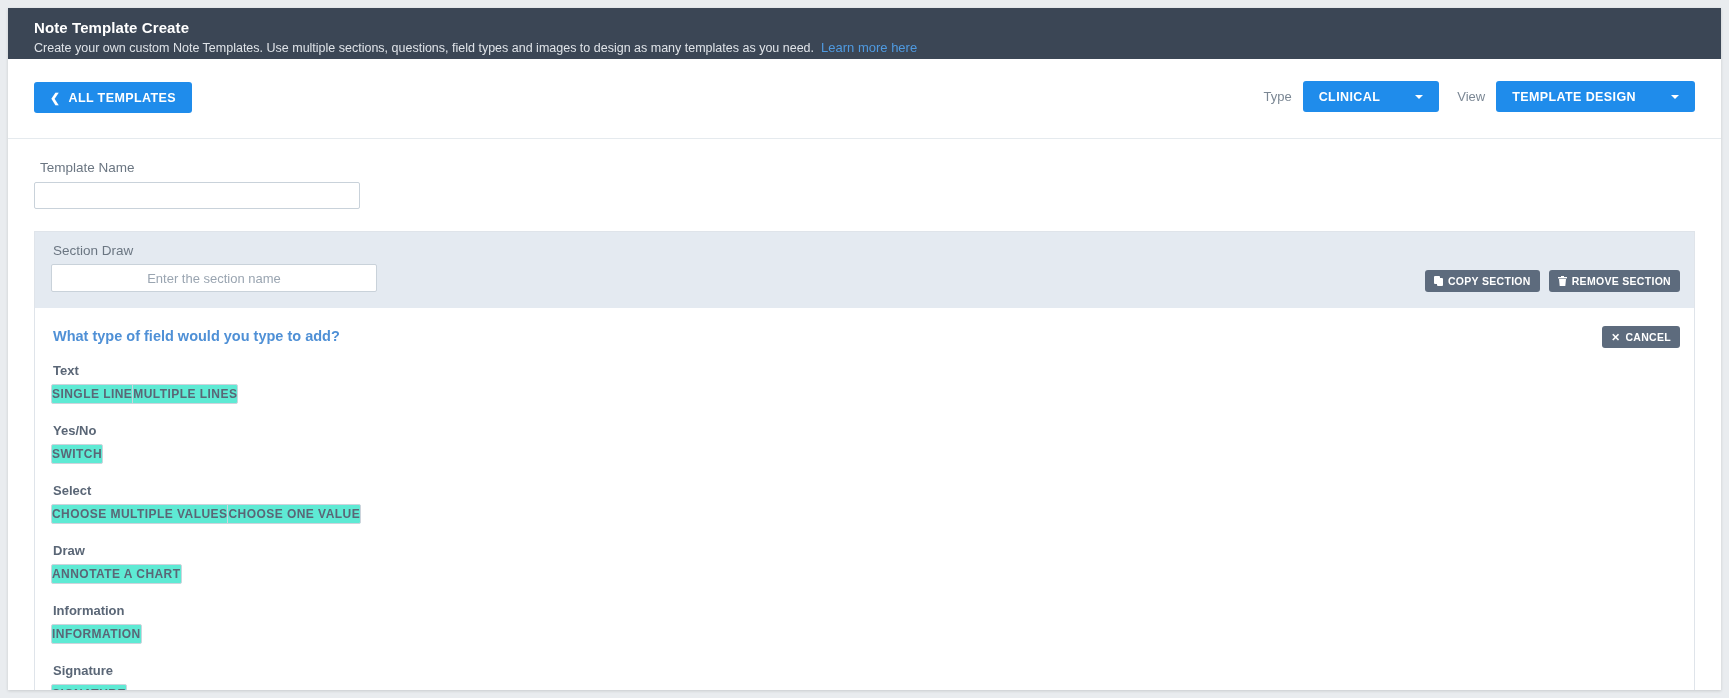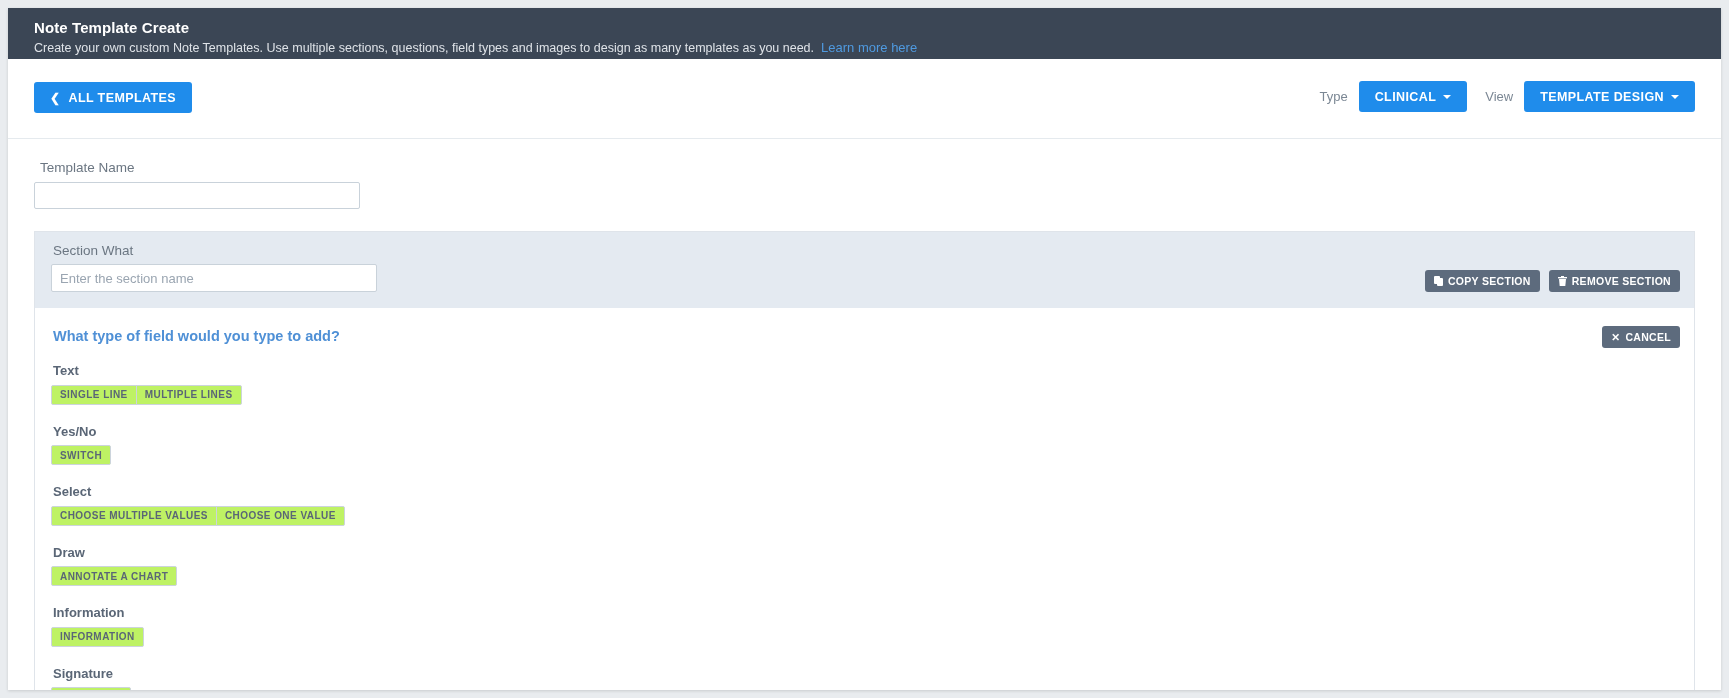--- a/index.html
+++ b/index.html
@@ -103,21 +103,21 @@
     right: 26px;
     top: 22px;
     display: flex;
     align-items: center;
   }
   .toolbar-label {
     font-size: 13px;
     color: #7b8794;
     margin-right: 11px;
   }
-  .toolbar-right .btn-primary { margin-right: 18px; }
+  .toolbar-right .btn-primary { margin-right: 18px; gap: 28px; }
   .toolbar-right .btn-primary:last-child { margin-right: 0; }
 
   
   .body-area { padding: 0 26px; }
 
   .field-label {
     display: block;
     font-size: 13.5px;
     color: #6b7682;
     margin: 21px 0 7px 6px;
@@ -149,20 +149,21 @@
     padding: 11px 16px 16px 16px;
     min-height: 68px;
   }
   .section-head .field-label {
     margin: 0 0 6px 2px;
     color: #6b7682;
   }
   .section-head .input-text {
     width: 326px;
     height: 28px;
+    text-align: center;
   }
   .section-actions {
     position: absolute;
     right: 14px;
     bottom: 16px;
     display: flex;
     margin-top: 33px;
   }
   .btn-slate {
     background: #5d6b7d;
@@ -196,28 +197,28 @@
   .group { margin-top: 19px; }
   .group:first-of-type { margin-top: 21px; }
   .group-title {
     font-size: 13px;
     font-weight: bold;
     color: #5a6676;
     margin: 0 0 6px 2px;
   }
   .btn-group { display: inline-flex; }
   .btn-outline {
-    background: #bef264;
+    background: #5eead4;
     border: 1px solid #ccd4dc;
     color: #5a6676;
-    font-size: 10px;
+    font-size: 12px;
     font-weight: bold;
     letter-spacing: 0.45px;
     height: 20px;
-    padding: 0 8px;
+    padding: 0 0;
     border-radius: 2px;
   }
   .btn-group .btn-outline { border-radius: 0; margin-left: -1px; }
   .btn-group .btn-outline:first-child {
     border-top-left-radius: 2px;
     border-bottom-left-radius: 2px;
     margin-left: 0;
   }
   .btn-group .btn-outline:last-child {
     border-top-right-radius: 2px;
@@ -258,21 +259,21 @@
   </div>
 
   <div class="body-area">
 
     <label class="field-label">Template Name</label>
     <input class="input-text" type="text" value="" placeholder="" style="">
 
     <div class="section-card">
 
       <div class="section-head">
-        <label class="field-label">Section What</label>
+        <label class="field-label">Section Draw</label>
         <input class="input-text" type="text" value="" placeholder="Enter the section name" style="">
 
         <div class="section-actions">
           <button class="btn btn-slate">
             <span class="gi">
               <svg width="9" height="10" viewBox="0 0 9 10" fill="#ffffff">
                 <rect x="0" y="0" width="6" height="8" rx="1"></rect>
                 <rect x="3" y="2" width="6" height="8" rx="1"></rect>
               </svg>
             </span>

